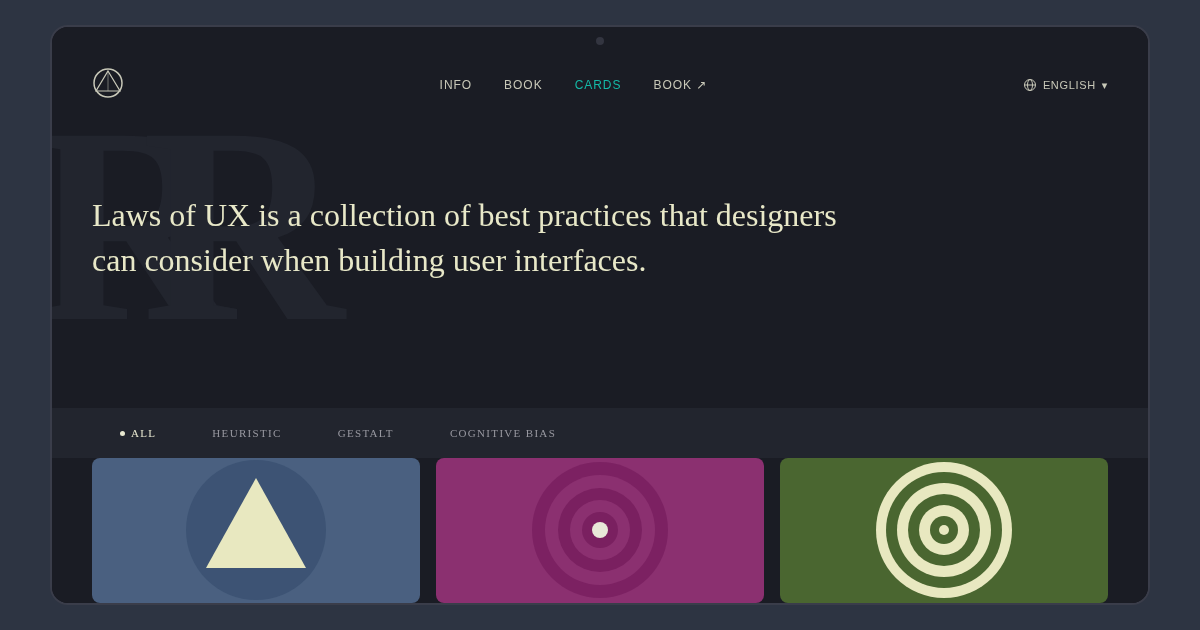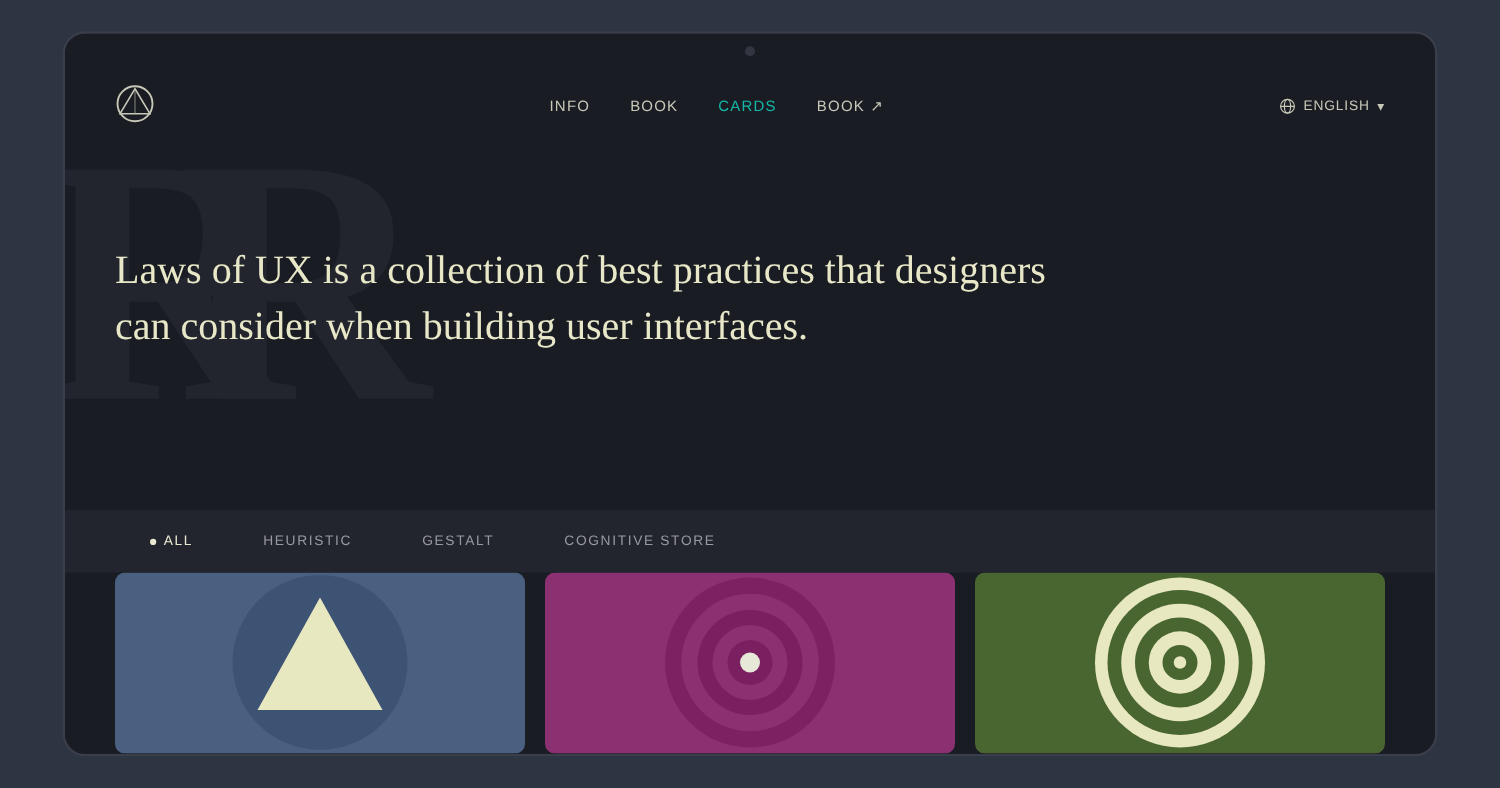--- a/index.html
+++ b/index.html
@@ -161,21 +161,21 @@
       display: flex;
       align-items: center;
       padding: 0 40px;
       height: 50px;
       flex-shrink: 0;
       gap: 0;
     }
 
     .filter-tab {
       color: #9898a0;
-      font-family: Liberation Sans, sans-serif;
+      font-family: Liberation Serif, serif;
       font-size: 11px;
       font-weight: 500;
       letter-spacing: 0.12em;
       padding: 0 28px;
       height: 100%;
       display: flex;
       align-items: center;
       cursor: pointer;
       gap: 6px;
     }
@@ -281,21 +281,21 @@
         <span class="filter-dot"></span>
         <span>ALL</span>
       </div>
       <div class="filter-tab">
         <span>HEURISTIC</span>
       </div>
       <div class="filter-tab">
         <span>GESTALT</span>
       </div>
       <div class="filter-tab">
-        <span>COGNITIVE STORE</span>
+        <span>COGNITIVE BIAS</span>
       </div>
     </div>
 
     <div class="cards-section">
 
       <div class="card card-blue">
         <div class="card-graphic">
           <svg width="180" height="145" viewBox="0 0 180 145" xmlns="http://www.w3.org/2000/svg">
 
             <circle cx="90" cy="72" r="70" fill="#3a5070" opacity="0.8"></circle>

